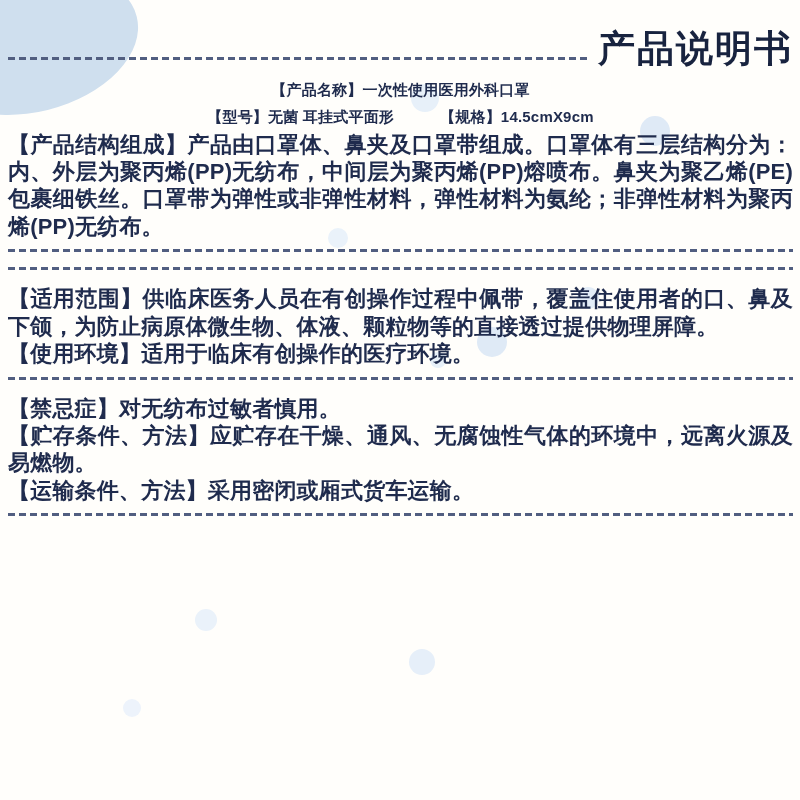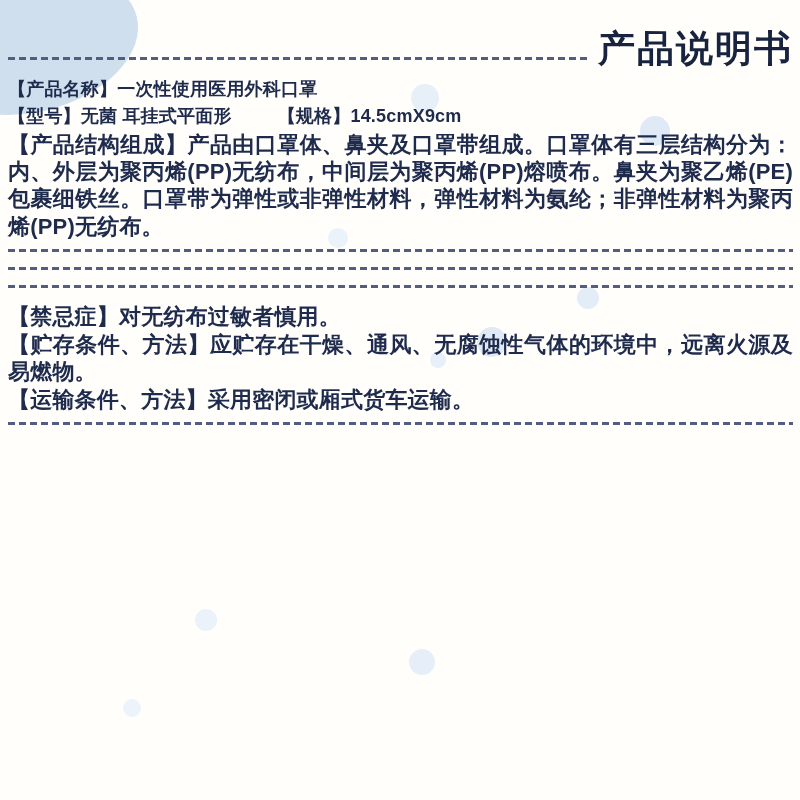--- a/index.html
+++ b/index.html
@@ -17,21 +17,21 @@
 
   .content { position:relative; z-index:1; padding:0 7px 0 8px; color:#1f2b4d; }
 
   .header { display:flex; align-items:flex-end; gap:8px; margin-top:30px; }
   .header-line { flex:1; height:3px; margin-bottom:9px;
     background:repeating-linear-gradient(to right,#515e80 0 7px,transparent 7px 11px); }
   .page-title { font-size:37px; font-weight:700; color:#18233f; letter-spacing:2px;
     line-height:1.05; white-space:nowrap; }
 
   .basic { margin-top:7px; }
-  .info-row { font-size:18px; font-weight:600; line-height:27.4px; letter-spacing:0.2px; }
+  .info-row { font-size:15px; font-weight:600; line-height:27.4px; letter-spacing:0.2px;text-align:center; }
   .spacer { display:inline-block; width:46px; }
 
   .para { font-size:22px; font-weight:600; line-height:27.4px; letter-spacing:0.2px;
     text-align:justify; text-justify:inter-ideograph; }
 
   .divider { height:3px; margin:9px 0 15px;
     background:repeating-linear-gradient(to right,#515e80 0 7px,transparent 7px 11px); }
 </style>
 </head>
 <body>
@@ -64,20 +64,22 @@
         <span>【型号】</span><span>无菌 耳挂式平面形</span><span class="spacer"></span><span>【规格】</span><span>14.5cmX9cm</span>
       </div>
       <div class="para">【产品结构组成】产品由口罩体、鼻夹及口罩带组成。口罩体有三层结构分为：内、外层为聚丙烯(PP)无纺布，中间层为聚丙烯(PP)熔喷布。鼻夹为聚乙烯(PE)包裹细铁丝。口罩带为弹性或非弹性材料，弹性材料为氨纶；非弹性材料为聚丙烯(PP)无纺布。</div>
     </div>
 
     <div class="divider"></div>
 
 
     <div class="divider"></div>
 
+    <div class="para">【适用范围】供临床医务人员在有创操作过程中佩带，覆盖住使用者的口、鼻及下颌，为防止病原体微生物、体液、颗粒物等的直接透过提供物理屏障。</div>
+    <div class="para">【使用环境】适用于临床有创操作的医疗环境。</div>
 
     <div class="divider"></div>
 
     <div class="para">【禁忌症】对无纺布过敏者慎用。</div>
     <div class="para">【贮存条件、方法】应贮存在干燥、通风、无腐蚀性气体的环境中，远离火源及易燃物。</div>
     <div class="para">【运输条件、方法】采用密闭或厢式货车运输。</div>
 
     <div class="divider"></div>
 
   </div>

